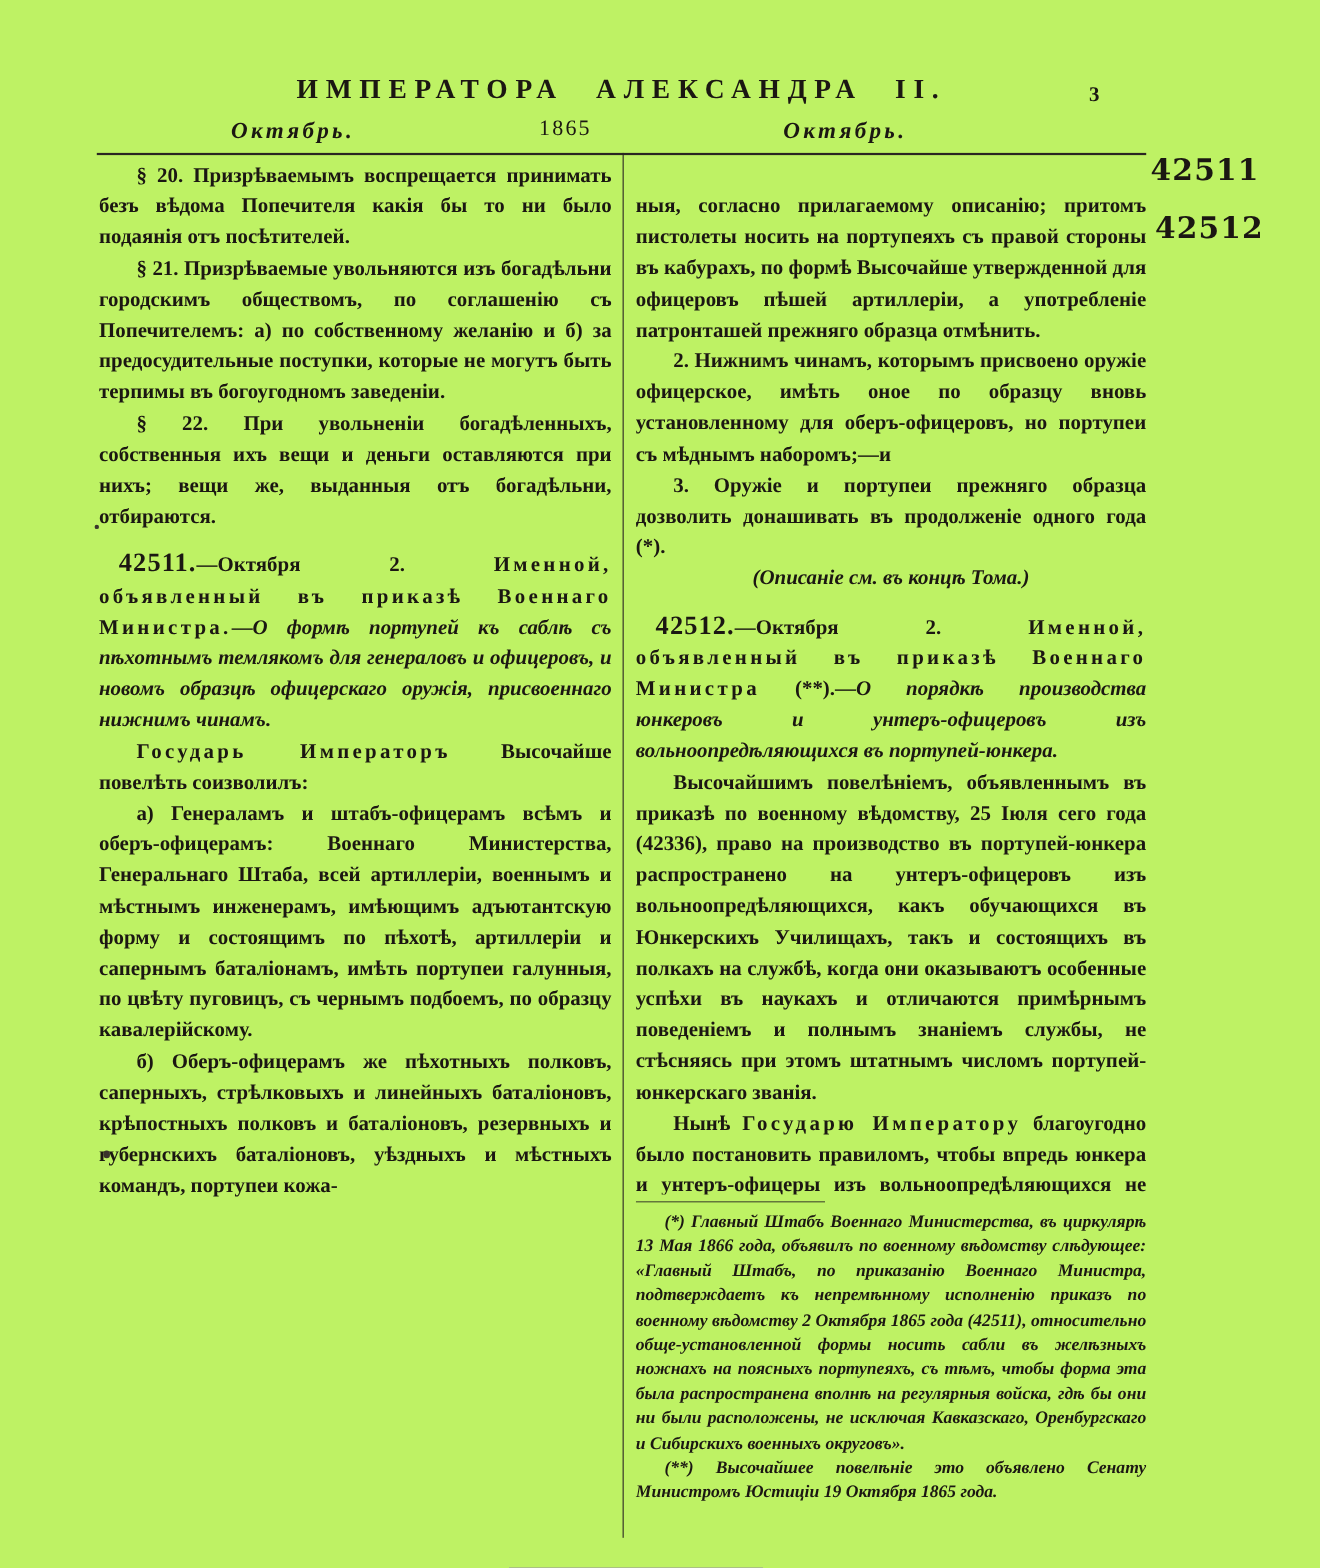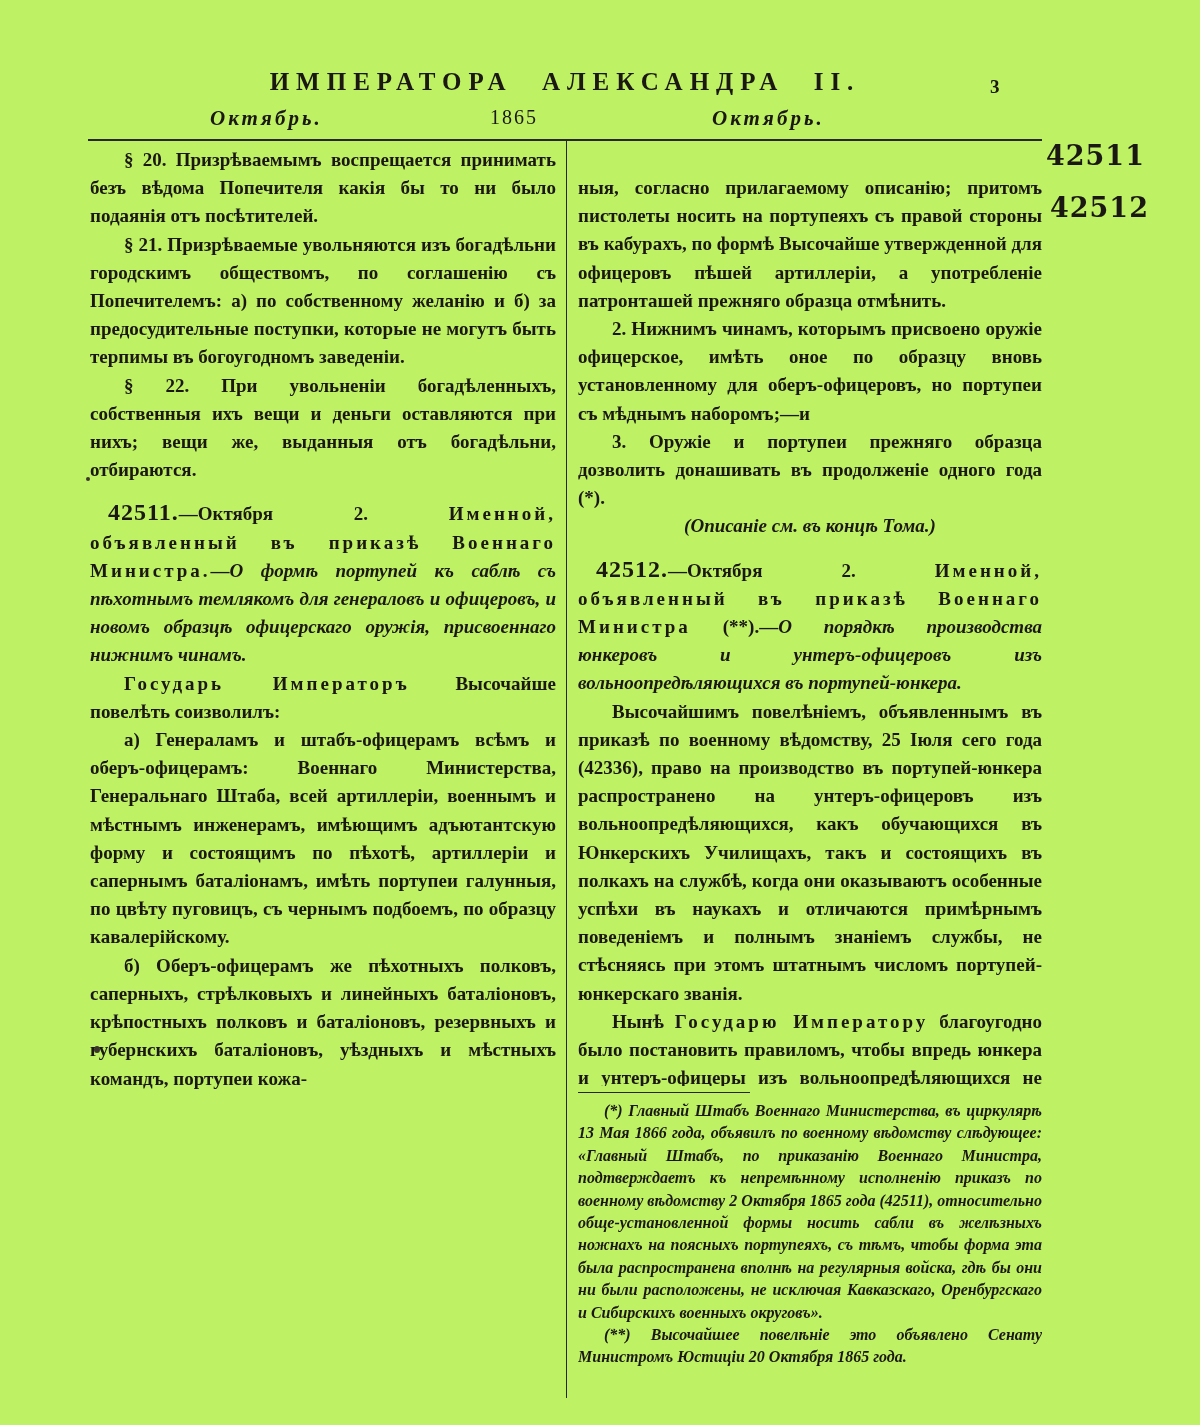--- a/index.html
+++ b/index.html
@@ -88,19 +88,19 @@
       <p class="para indent"><span class="seg-normal">3. Оружіе и портупеи прежняго образца дозволить донашивать въ продолженіе одного года (*).</span></p>
       <p class="para center"><span class="seg-italic">(Описаніе см. въ концѣ Тома.)</span></p>
       <p class="para entry"><span class="seg-num">42512.</span><span class="seg-normal">—Октября 2. </span><span class="seg-spaced">Именной, объявленный въ приказѣ Военнаго Министра</span><span class="seg-normal"> (**).—</span><span class="seg-italic">О порядкѣ производства юнкеровъ и унтеръ-офицеровъ изъ вольноопредѣляющихся въ портупей-юнкера.</span></p>
       <p class="para indent"><span class="seg-normal">Высочайшимъ повелѣніемъ, объявленнымъ въ приказѣ по военному вѣдомству, 25 Іюля сего года (42336), право на производство въ портупей-юнкера распространено на унтеръ-офицеровъ изъ вольноопредѣляющихся, какъ обучающихся въ Юнкерскихъ Училищахъ, такъ и состоящихъ въ полкахъ на службѣ, когда они оказываютъ особенные успѣхи въ наукахъ и отличаются примѣрнымъ поведеніемъ и полнымъ знаніемъ службы, не стѣсняясь при этомъ штатнымъ числомъ портупей-юнкерскаго званія.</span></p>
       <p class="para indent"><span class="seg-normal">Нынѣ </span><span class="seg-spaced">Государю Императору</span><span class="seg-normal"> благоугодно было постановить правиломъ, чтобы впредь юнкера и унтеръ-офицеры изъ вольноопредѣляющихся не производились въ портупей-юнкера</span></p>
     </div>
 
   <div id="footnotes" class="footnotes">
     <div class="fn-rule"></div>
   <p class="para indent"><span class="seg-normal">(*) Главный Штабъ Военнаго Министерства, въ циркулярѣ 13 Мая 1866 года, объявилъ по военному вѣдомству слѣдующее: «Главный Штабъ, по приказанію Военнаго Министра, подтверждаетъ къ непремѣнному исполненію приказъ по военному вѣдомству 2 Октября 1865 года (42511), относительно обще-установленной формы носить сабли въ желѣзныхъ ножнахъ на поясныхъ портупеяхъ, съ тѣмъ, чтобы форма эта была распространена вполнѣ на регулярныя войска, гдѣ бы они ни были расположены, не исключая Кавказскаго, Оренбургскаго и Сибирскихъ военныхъ округовъ».</span></p>
-      <p class="para indent"><span class="seg-normal">(**) Высочайшее повелѣніе это объявлено Сенату Министромъ Юстиціи 20 Октября 1865 года.</span></p>
+      <p class="para indent"><span class="seg-normal">(**) Высочайшее повелѣніе это объявлено Сенату Министромъ Юстиціи 19 Октября 1865 года.</span></p>
     </div>
 
   <div class="speck s1"></div>
   <div class="speck s2"></div>
 
 </div>
 
 </body></html>

